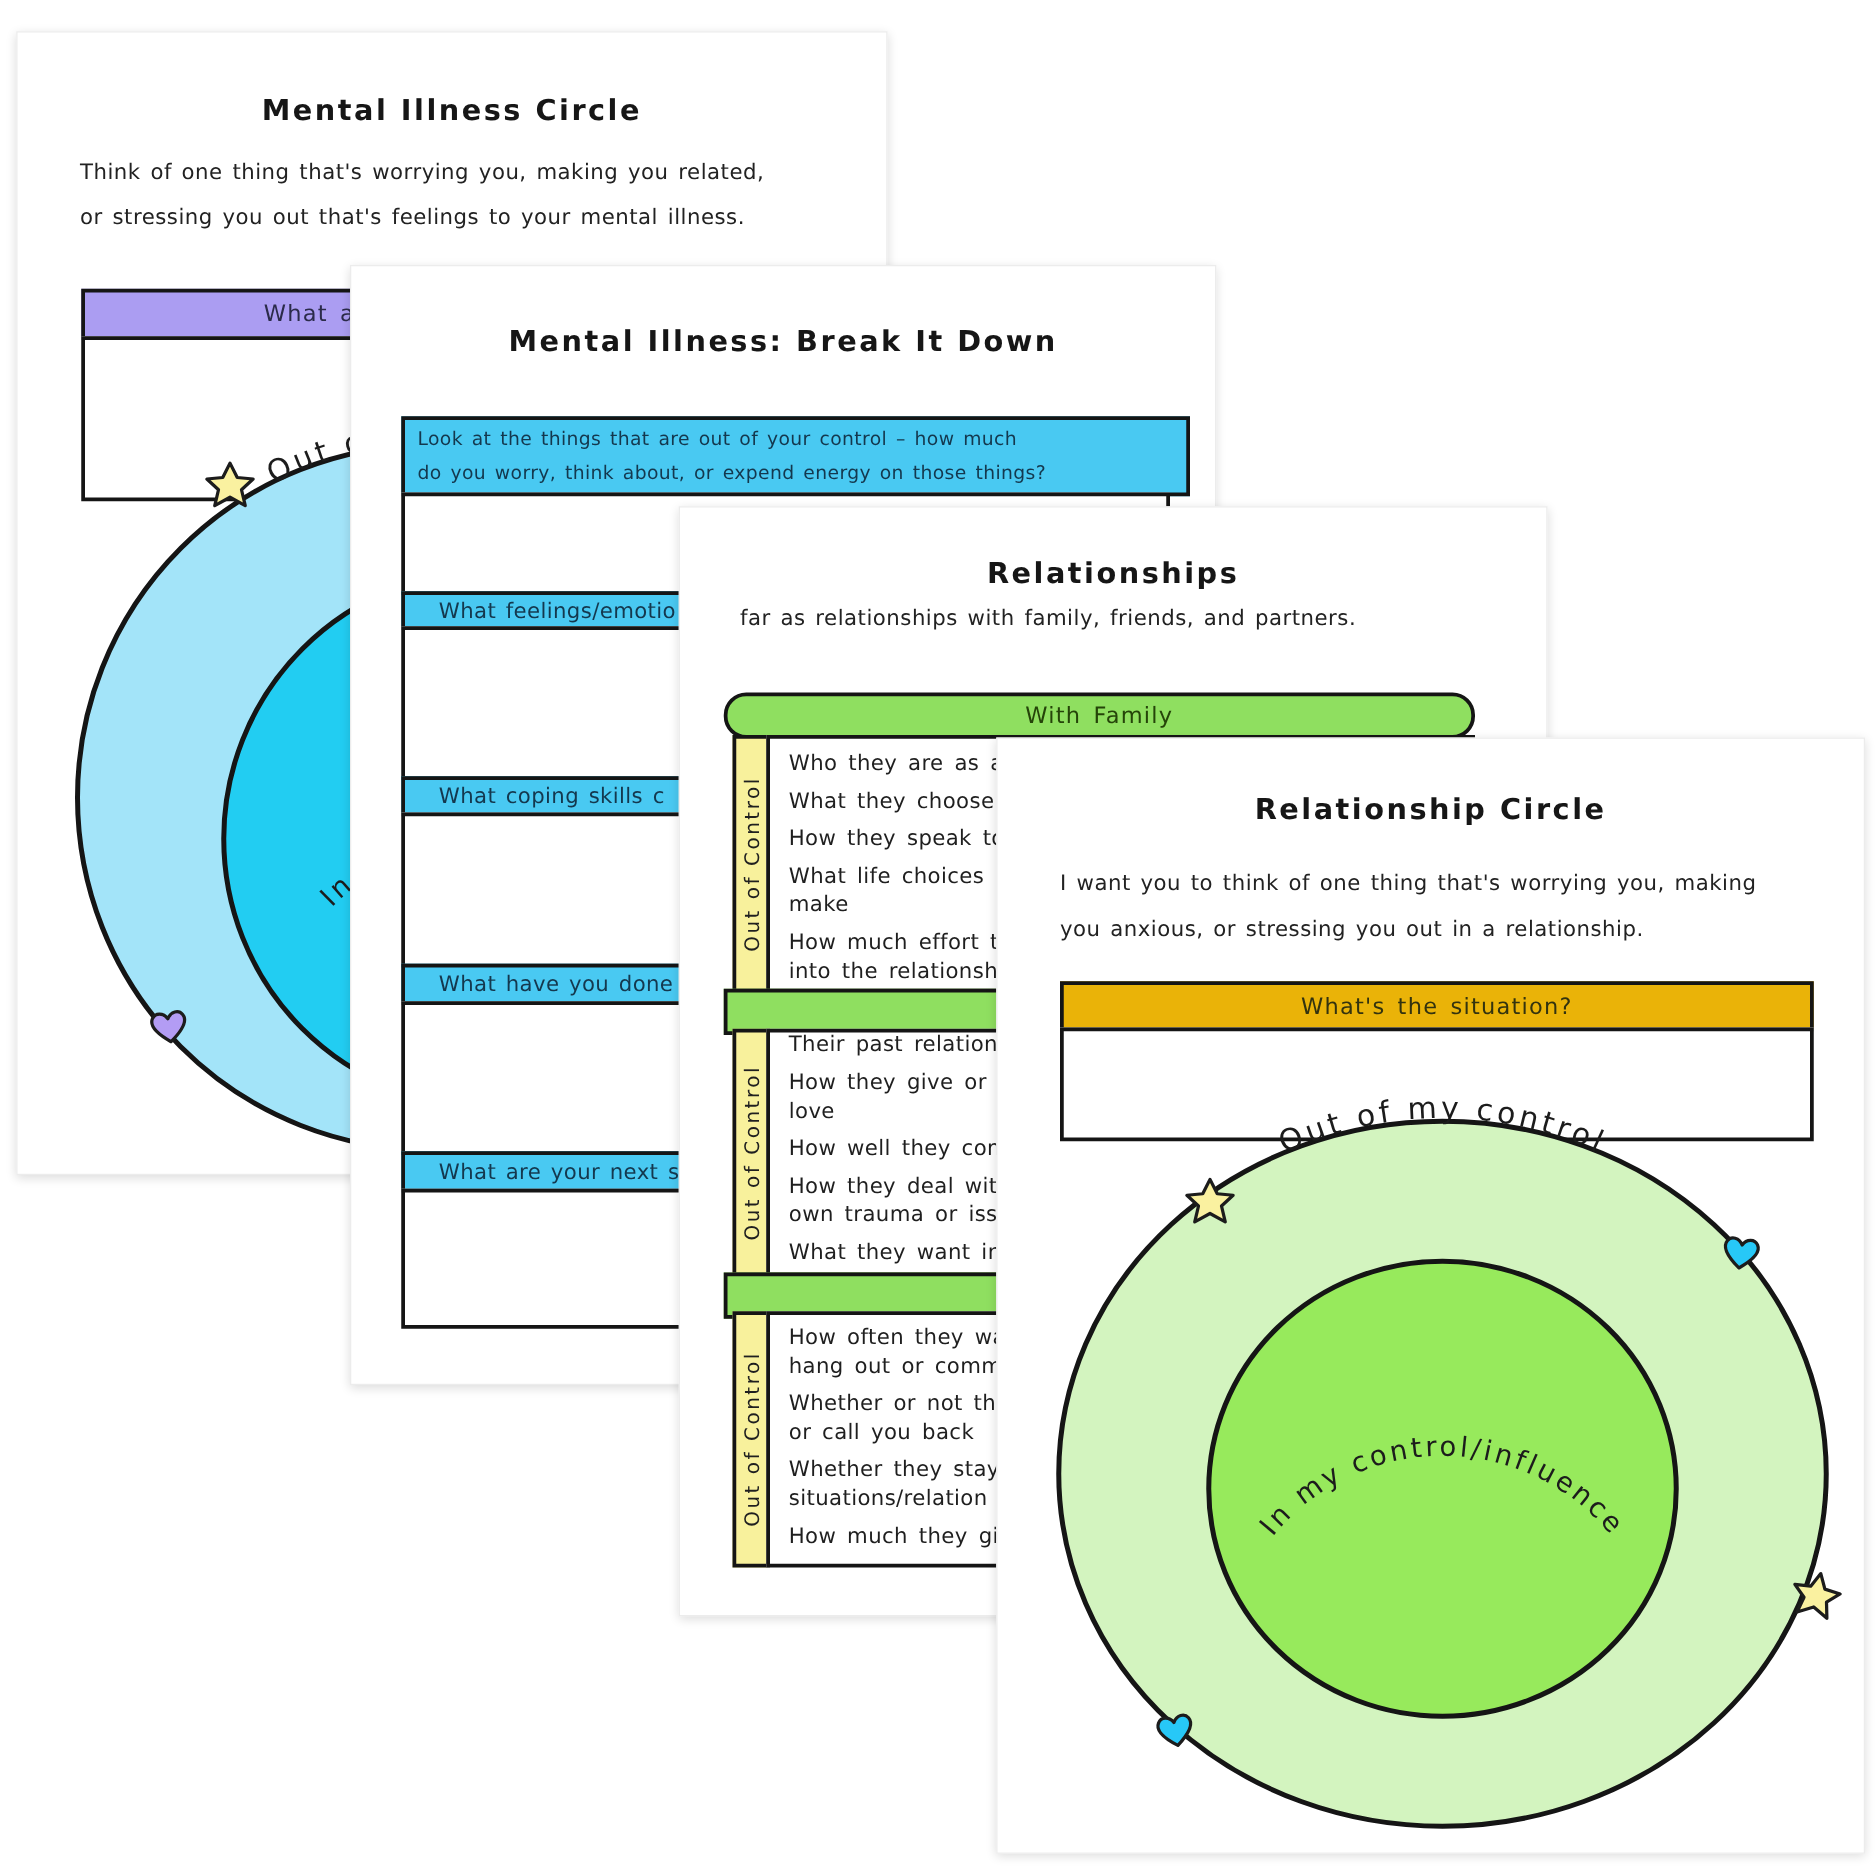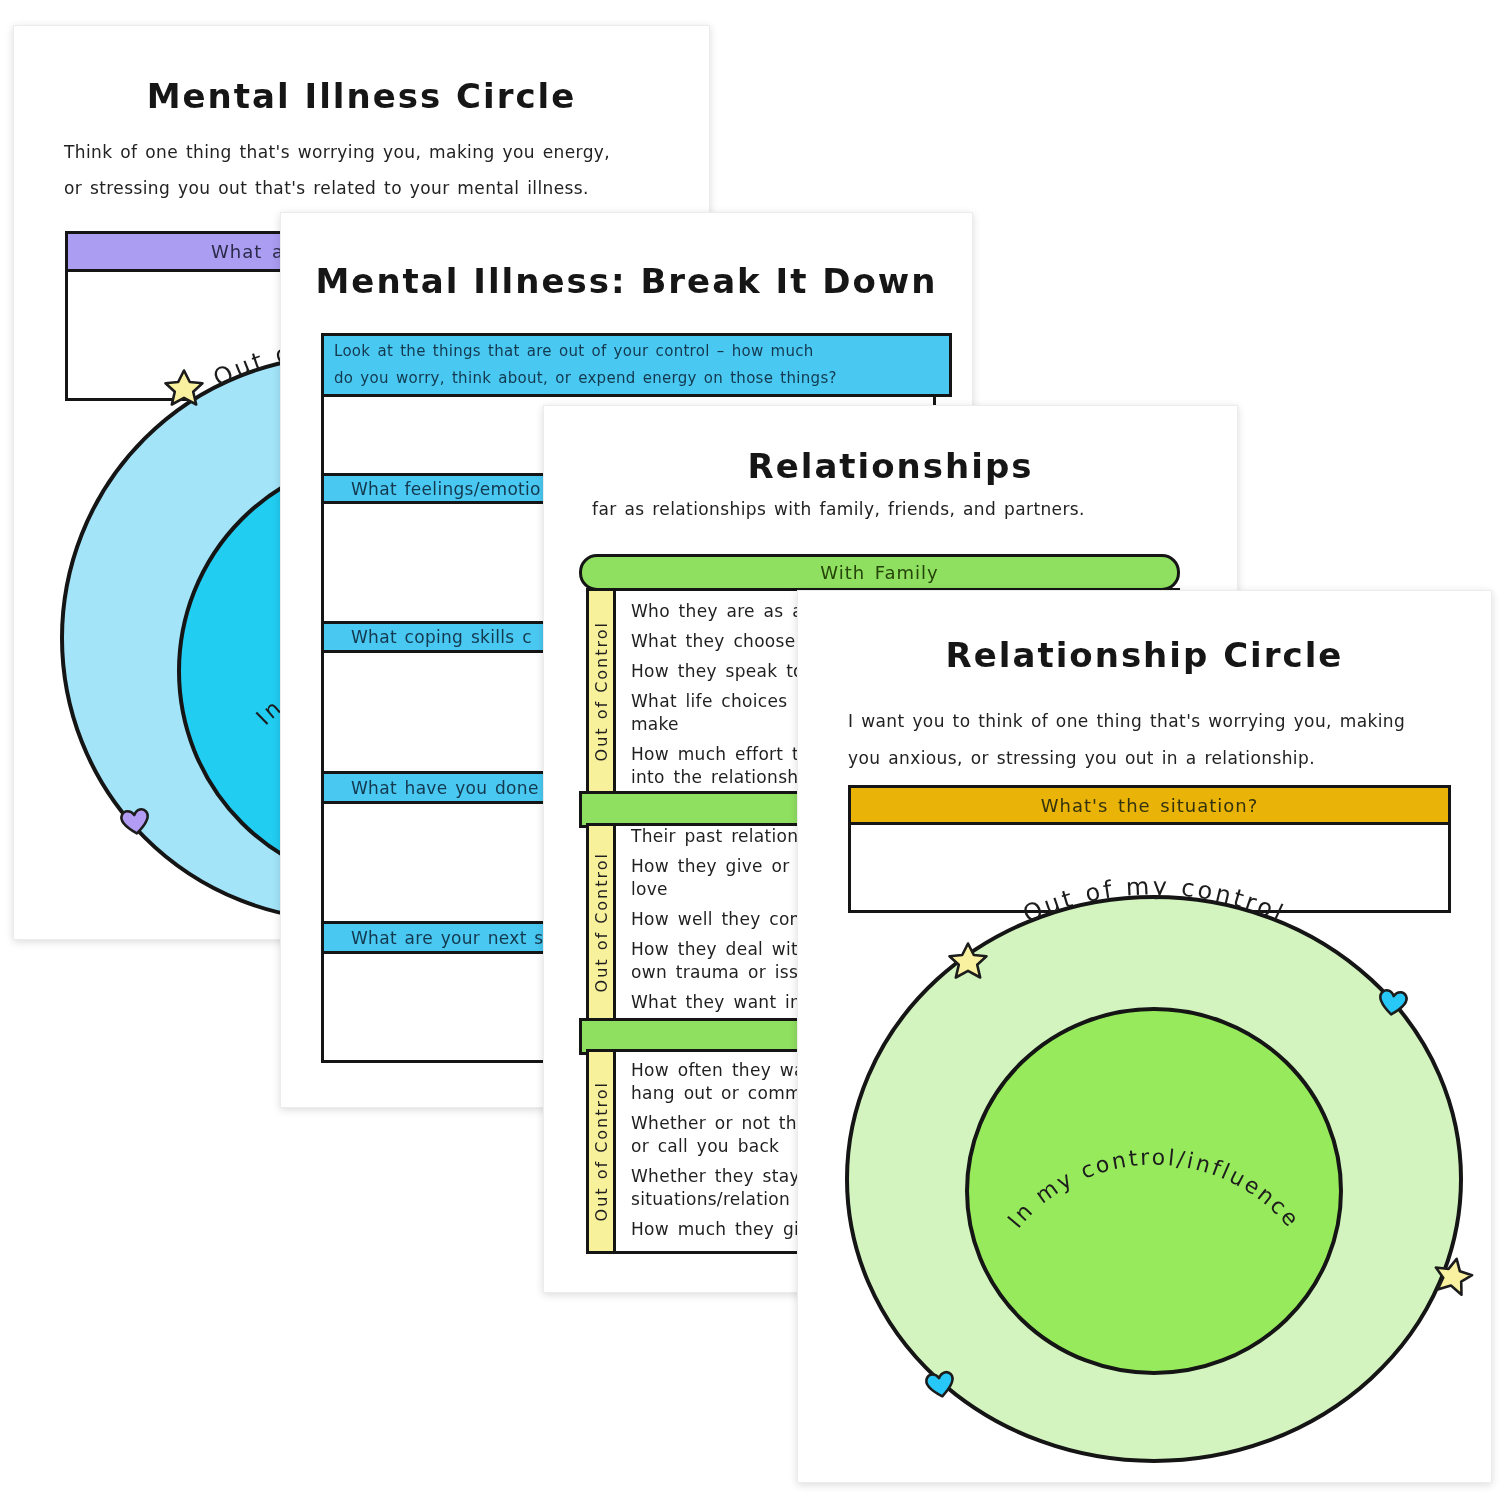--- a/index.html
+++ b/index.html
@@ -5,21 +5,21 @@
   html,body{margin:0;padding:0;background:#fff;}
   .canvas{position:relative;width:1500px;height:1500px;background:#fff;overflow:hidden;
           font-family:"DejaVu Sans","Liberation Sans",sans-serif;color:#1f1f1f;}
   .page{position:absolute;background:#fff;border:1px solid #ececec;
         box-shadow:0 2px 8px rgba(0,0,0,.14);overflow:hidden;box-sizing:border-box;}
   .p1{left:13px;top:25px;width:697px;height:915px;z-index:1;}
   .p2{left:280px;top:212px;width:693px;height:896px;z-index:2;}
   .p3{left:543px;top:405px;width:695px;height:888px;z-index:3;}
   .p4{left:797px;top:590px;width:695px;height:893px;z-index:4;}
 
-  .title{margin:0;text-align:center;font-size:34px;font-weight:bold;letter-spacing:2px;color:#161616;}
+  .title{margin:0;text-align:center;font-size:23px;font-weight:bold;letter-spacing:2px;color:#161616;}
   .p1 .title{padding-top:50px;}
   .p2 .title{padding-top:48px;}
   .p3 .title{padding-top:40px;text-align:center;}
   .p4 .title{padding-top:44px;}
   .intro{font-size:17px;letter-spacing:.4px;word-spacing:2px;color:#222;}
   .p1 .intro{margin-top:18px;padding-left:50px;line-height:36px;}
   .p3 .intro{margin-top:6px;padding-left:48px;line-height:35px;}
   .p4 .intro{margin-top:28px;padding-left:50px;line-height:37px;}
 
   .bar{position:absolute;box-sizing:border-box;border:3px solid #151515;
@@ -75,22 +75,22 @@
   .deco{stroke:#1c1c1c;stroke-width:2.6;stroke-linejoin:round;}
 </style>
 </head>
 <body>
 
 <div class="canvas">
 
   <section class="page p1">
     <h1 class="title">Mental Illness Circle</h1>
     <div class="intro">
-      <div>Think of one thing that's worrying you, making you energy,</div>
-      <div>or stressing you out that's related to your mental illness.</div>
+      <div>Think of one thing that's worrying you, making you related,</div>
+      <div>or stressing you out that's feelings to your mental illness.</div>
     </div>
     <div class="bar pbar1" style="background: rgb(171, 157, 242);">What are you struggling with?</div>
     <div class="abox abox1"></div>
     <svg class="csvg" width="697" height="915" viewBox="0 0 697 915">
       <ellipse class="ring" cx="330" cy="612" rx="282" ry="282" fill="#a3e4f9"></ellipse>
       <ellipse class="ring" cx="380" cy="645" rx="215" ry="215" fill="#22cdf2"></ellipse>
       <path id="arc-o1" d="M 90 505 A 248 235 0 0 1 570 505" fill="none"></path>
       <path id="arc-i1" d="M 222 740 A 192 188 0 0 1 560 740" fill="none"></path>
       <text class="curve big"><textPath href="#arc-o1" startOffset="50%">Out of my control</textPath></text>
       <text class="curve"><textPath href="#arc-i1" startOffset="50%">In my control/influence</textPath></text>

